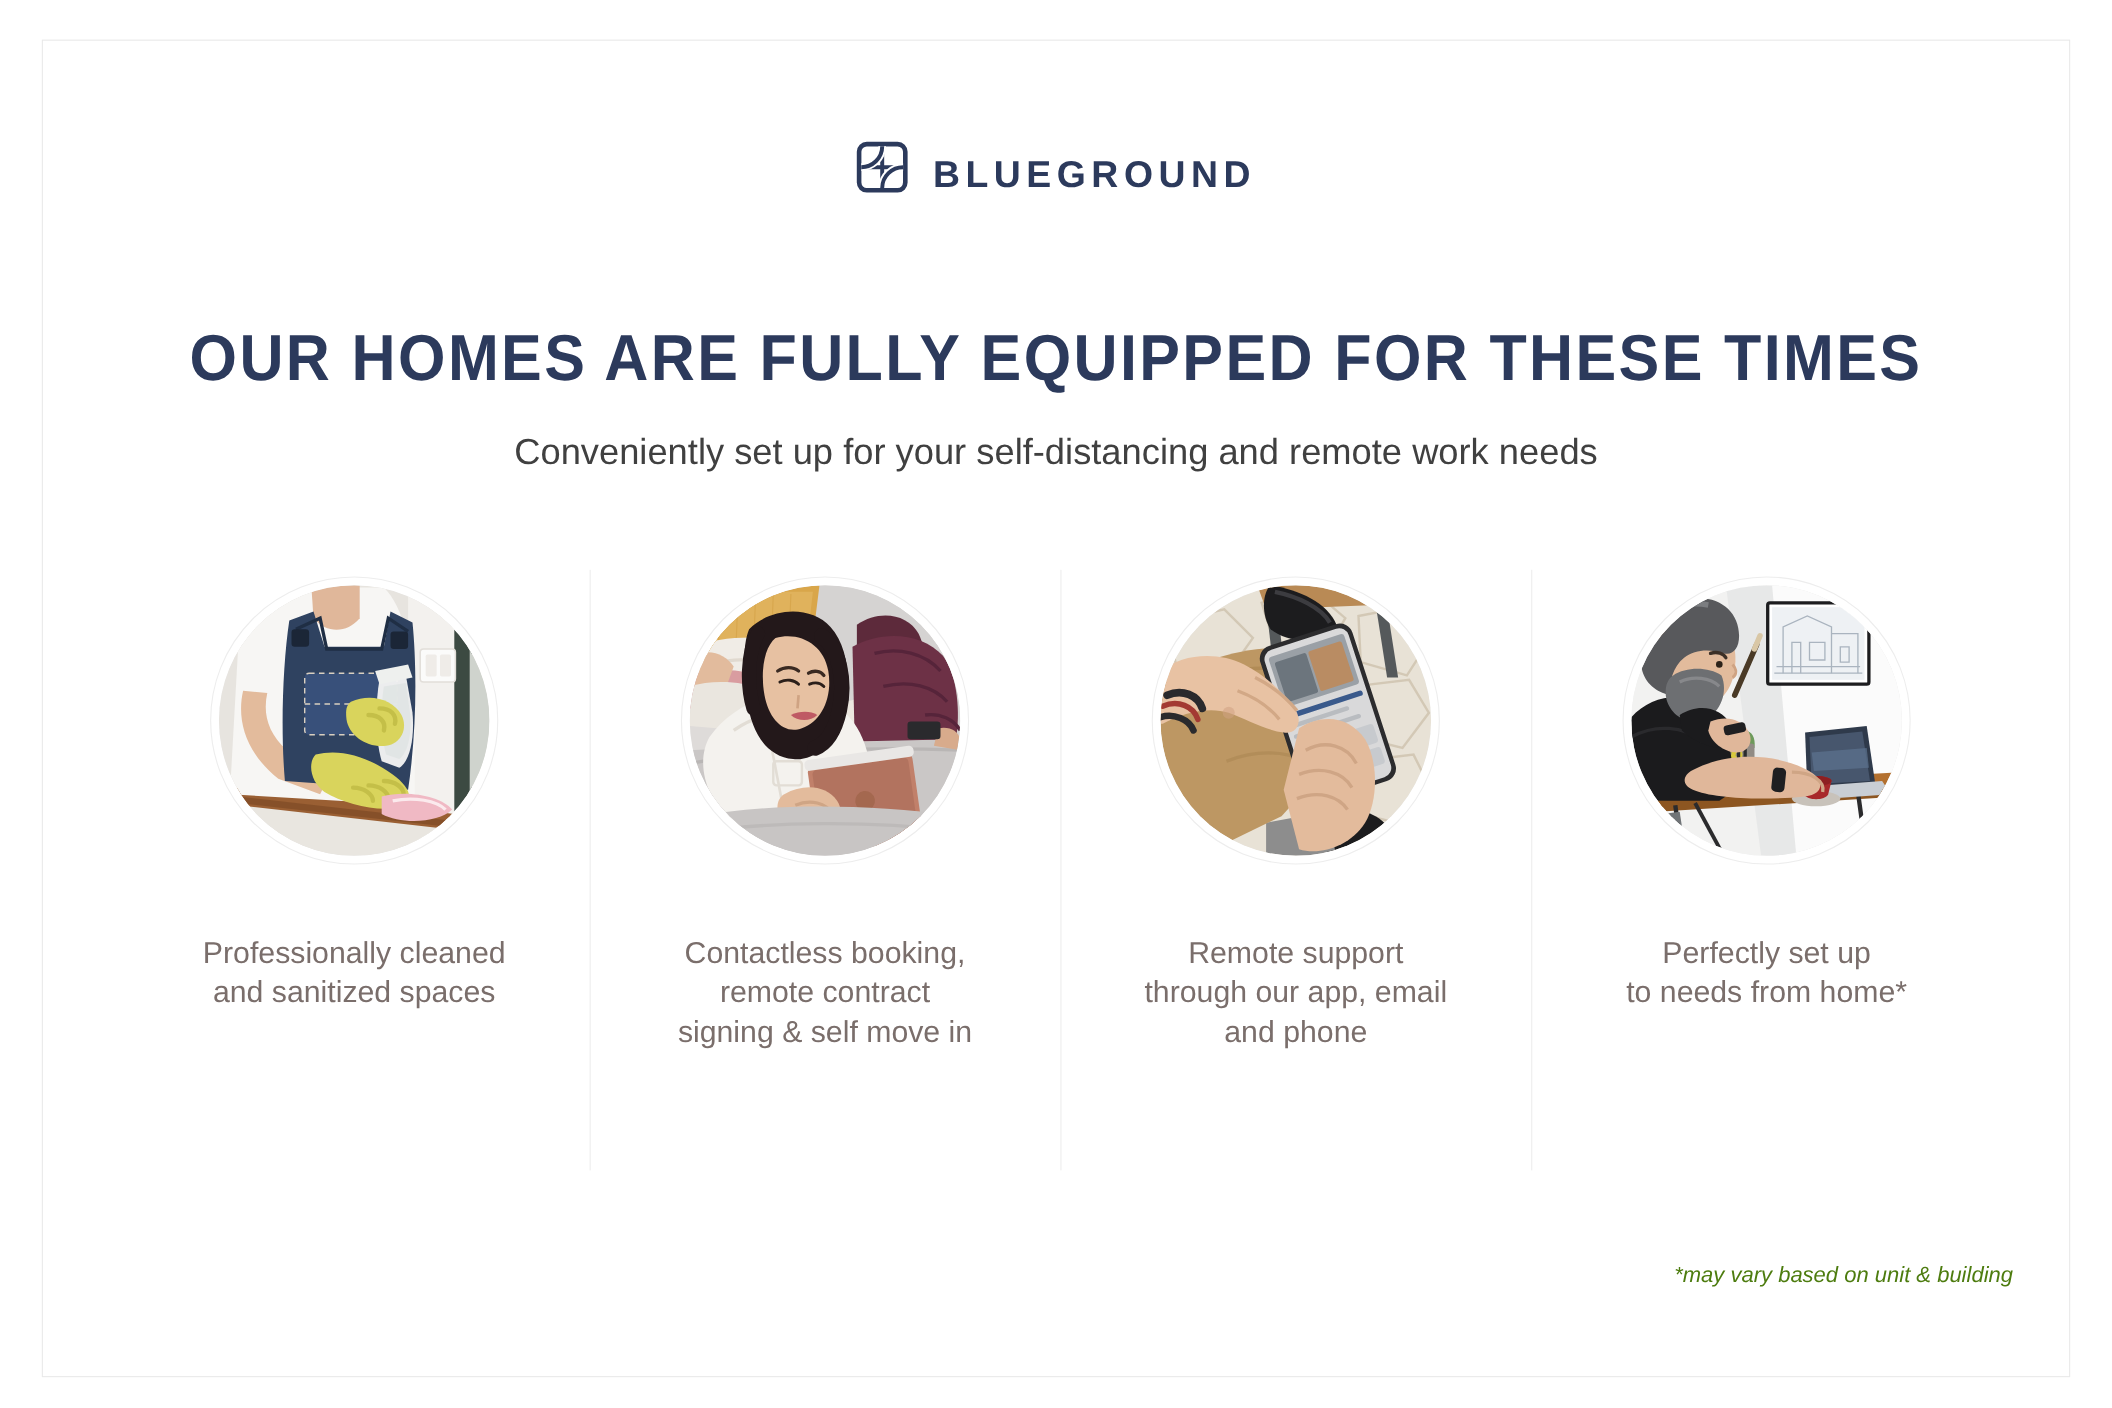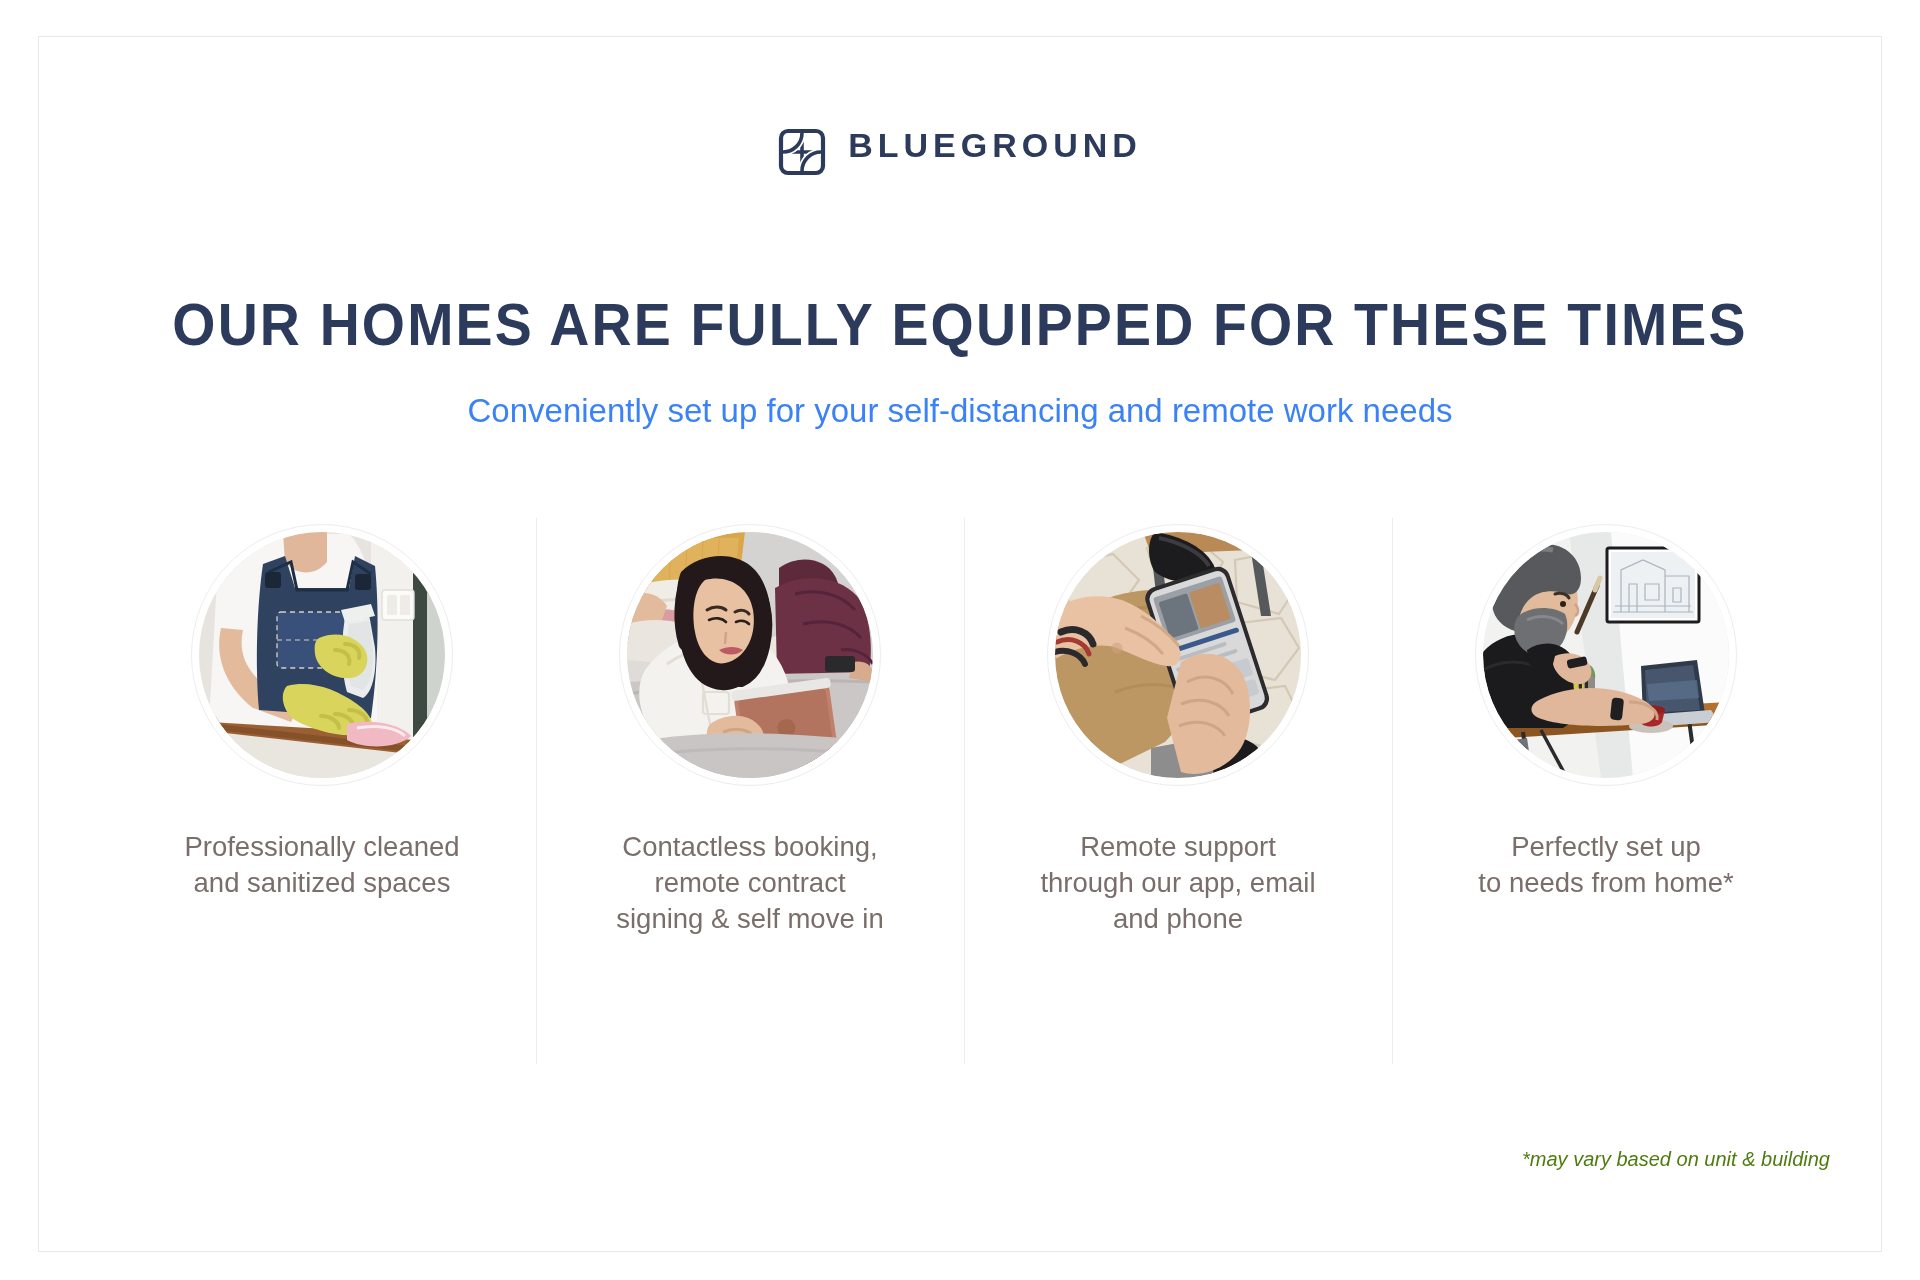--- a/index.html
+++ b/index.html
@@ -35,21 +35,21 @@
     pointer-events: none;
   }
 
   
   .logo-row {
     position: absolute;
     left: 0;
     top: 128px;
     width: 1920px;
     display: flex;
-    align-items: flex-start;
+    align-items: flex-end;
     justify-content: center;
     gap: 22px;
   }
   .logo-mark {
     width: 48px;
     height: 48px;
     display: block;
   }
   .logo-word {
     font-family: "Liberation Sans", sans-serif;
@@ -81,21 +81,21 @@
 
   .subhead {
     position: absolute;
     left: 0;
     top: 358px;
     width: 1920px;
     text-align: center;
     font-family: "Liberation Sans", sans-serif;
     font-size: 33px;
     font-weight: 400;
-    color: #3b82f6;
+    color: #404040;
     line-height: 1.2;
     white-space: nowrap;
   }
 
   
   .cards {
     position: absolute;
     left: 108px;
     top: 518px;
     width: 1712px;
@@ -136,21 +136,21 @@
     width: 246px;
     height: 246px;
     border-radius: 50%;
     overflow: hidden;
     position: relative;
     background: #efefef;
   }
   .photo svg { display:block; width:100%; height:100%; }
 
   .caption {
-    margin-top: 43px;
+    margin-top: 62px;
     text-align: center;
     font-family: "Liberation Sans", sans-serif;
     font-size: 27.5px;
     font-weight: 400;
     color: #7a6e6b;
     line-height: 1.30;
     white-space: pre-line;
   }
 
   

